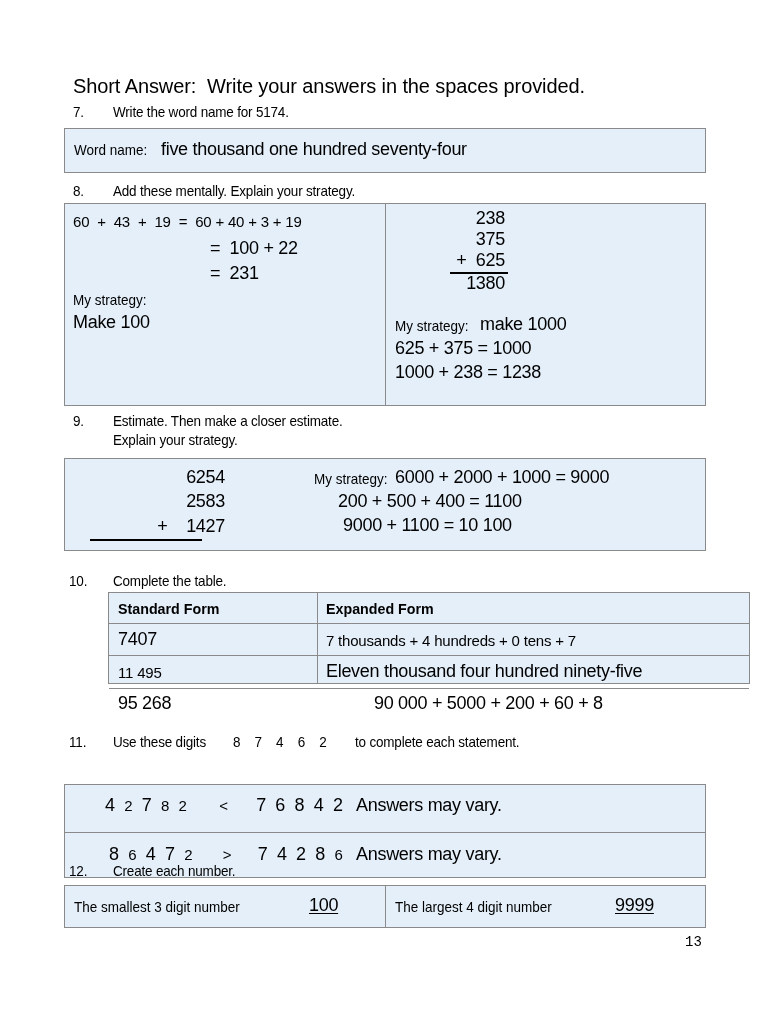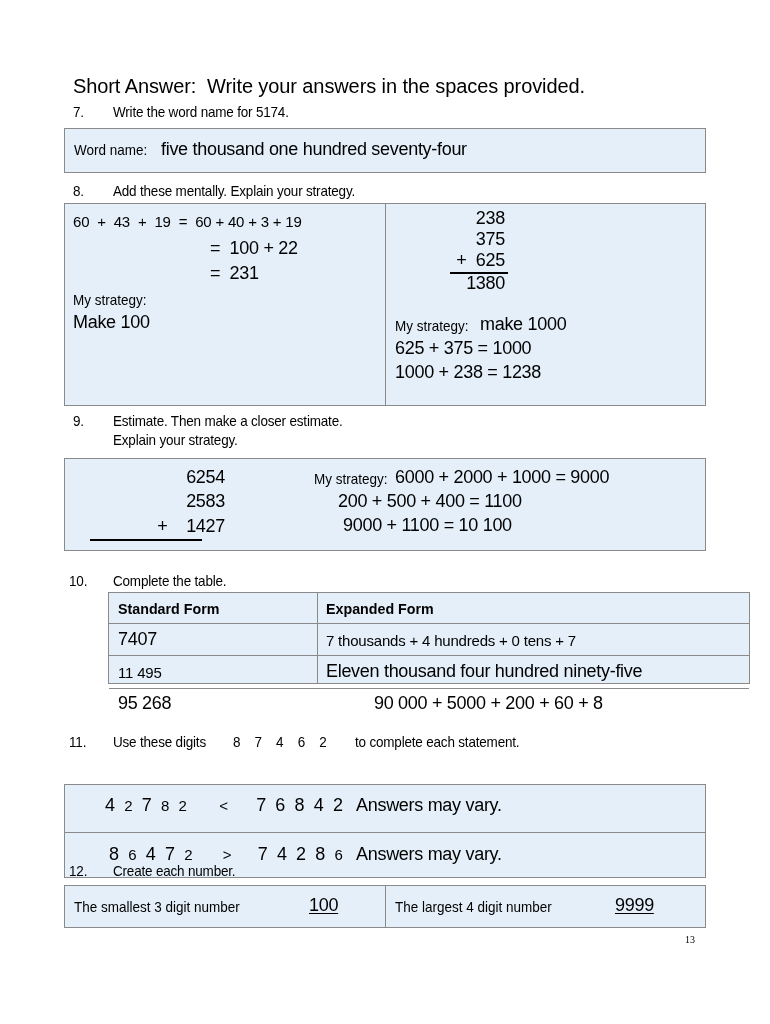--- a/index.html
+++ b/index.html
@@ -93,22 +93,22 @@
   .thead {
     font-weight: bold;
     font-size: 15px;
     font-family: "Liberation Sans", sans-serif;
     transform: scaleX(0.95);
     transform-origin: left center;
     white-space: pre;
   }
   .pagenum {
     position: absolute;
-    font-family: Liberation Serif, serif;
-    font-size: 10px;
+    font-family: Liberation Mono, monospace;
+    font-size: 14px;
   }
 </style>
 </head>
 <body>
 
 <div class="page">
 
   <div class="abs title" style="left:73px; top:75px;">Short Answer:  Write your answers in the spaces provided.</div>
 
   <div class="abs prompt" style="left:73px; top:103px;">7.</div>

